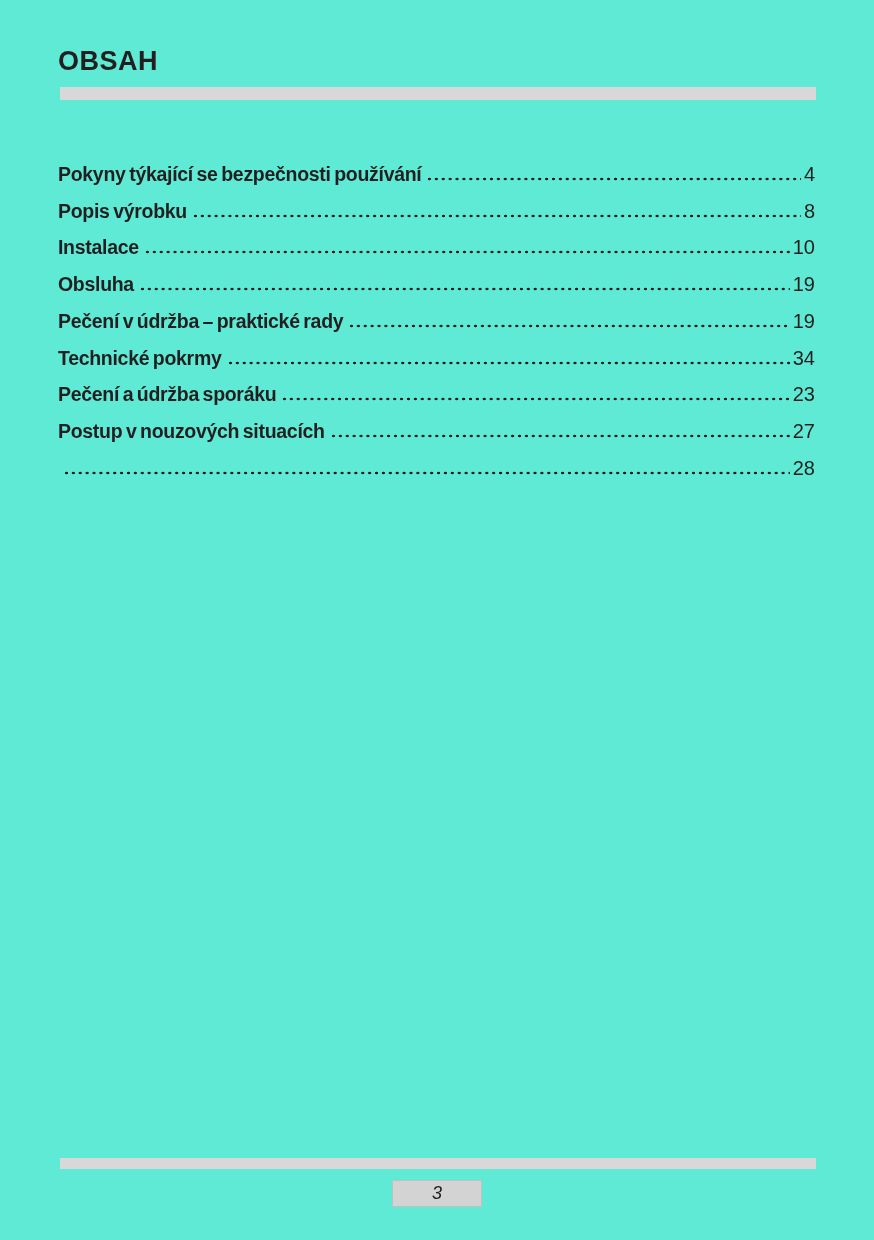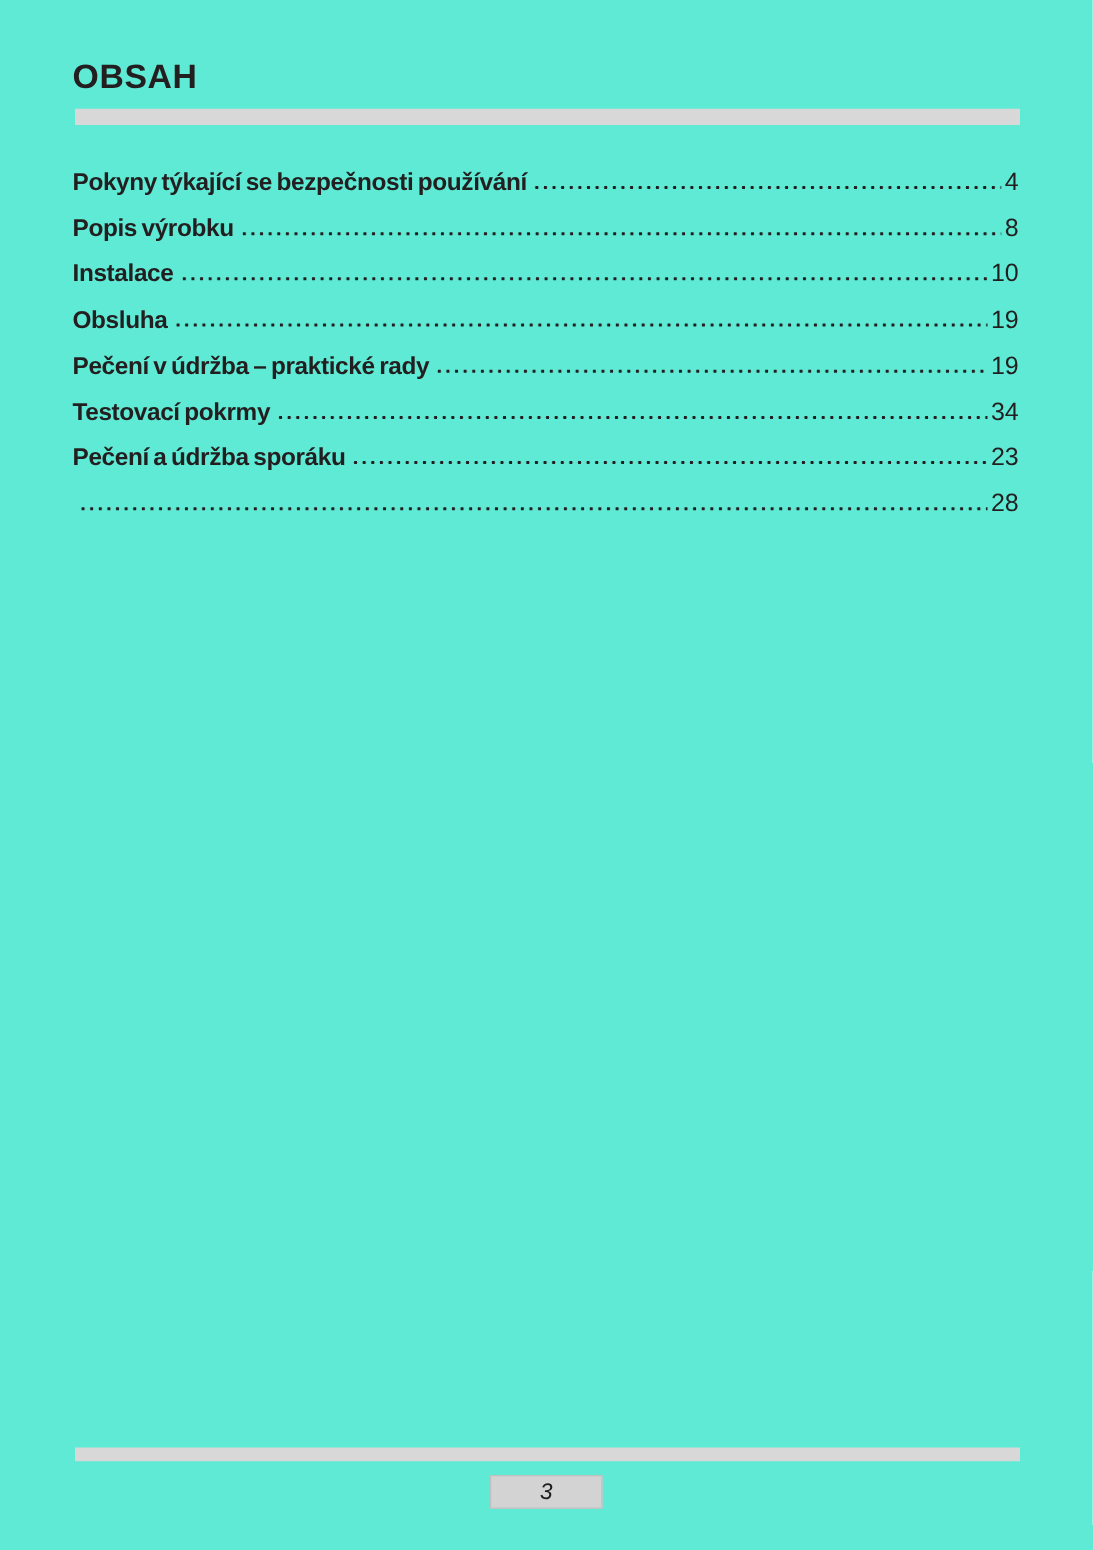--- a/index.html
+++ b/index.html
@@ -34,21 +34,21 @@
     position: absolute;
     left: 60px;
     top: 87px;
     width: 756px;
     height: 13px;
     background: var(--rule);
   }
   .toc {
     position: absolute;
     left: 58px;
-    top: 128px;
+    top: 156px;
     width: 757px;
   }
   .toc-row {
     display: flex;
     align-items: baseline;
     height: 36.72px;
     white-space: nowrap;
   }
   .toc-label {
     font-weight: bold;
@@ -129,28 +129,33 @@
         <span class="toc-label">Obsluha</span>
         <span class="toc-leader"></span>
         <span class="toc-page">19</span>
       </div>
       <div class="toc-row">
         <span class="toc-label">Pečení v údržba – praktické rady</span>
         <span class="toc-leader"></span>
         <span class="toc-page">19</span>
       </div>
       <div class="toc-row">
-        <span class="toc-label">Testovací pokrmy</span>
+        <span class="toc-label">Technické pokrmy</span>
         <span class="toc-leader"></span>
         <span class="toc-page">34</span>
       </div>
       <div class="toc-row">
         <span class="toc-label">Pečení a údržba sporáku</span>
         <span class="toc-leader"></span>
         <span class="toc-page">23</span>
+      </div>
+      <div class="toc-row">
+        <span class="toc-label">Postup v nouzových situacích</span>
+        <span class="toc-leader"></span>
+        <span class="toc-page">27</span>
       </div>
       <div class="toc-row">
         <span class="toc-leader"></span>
         <span class="toc-page">28</span>
       </div>
     </div>
 
   <div class="footer-rule"></div>
 
   <div class="footer-box">

